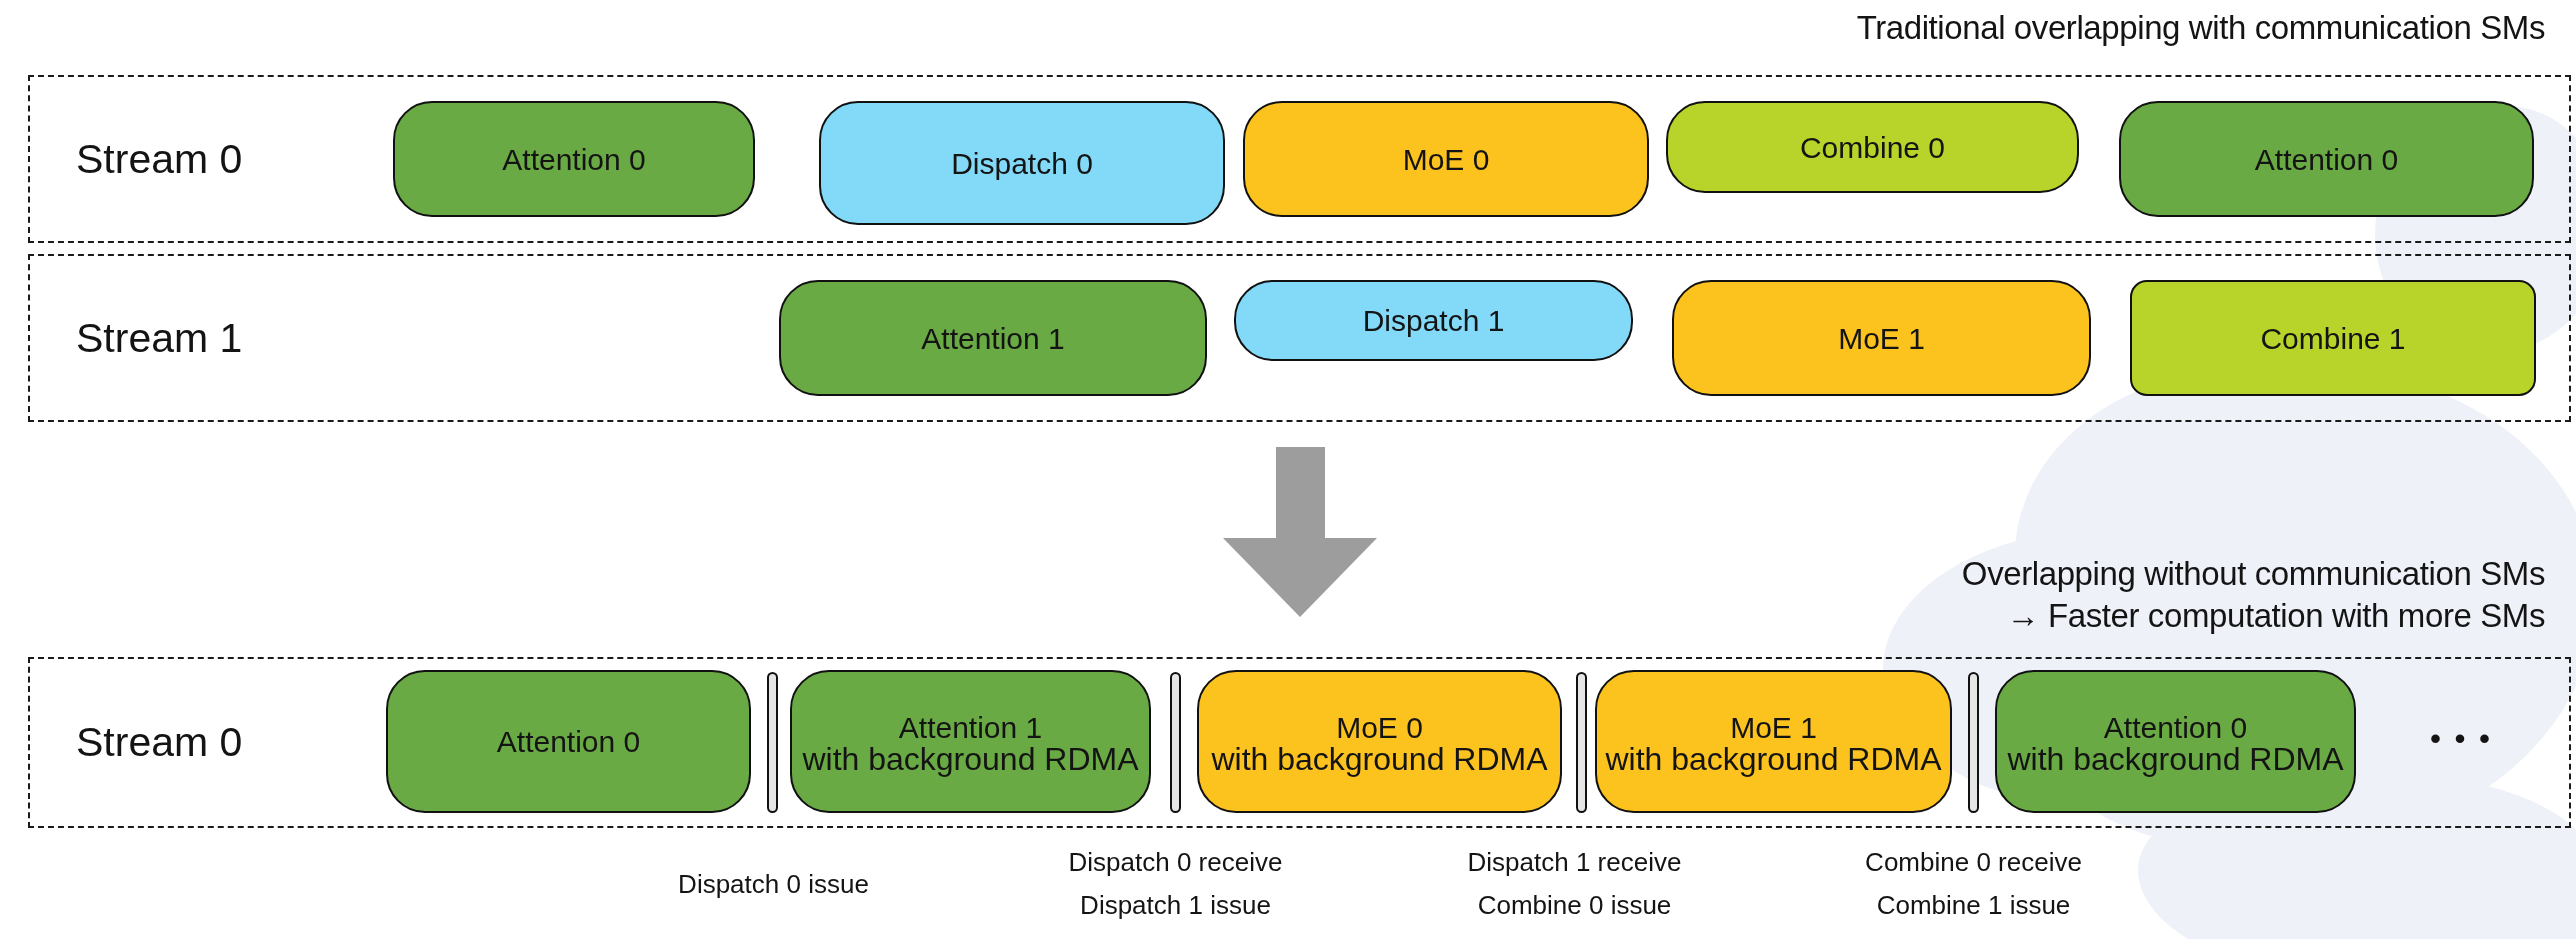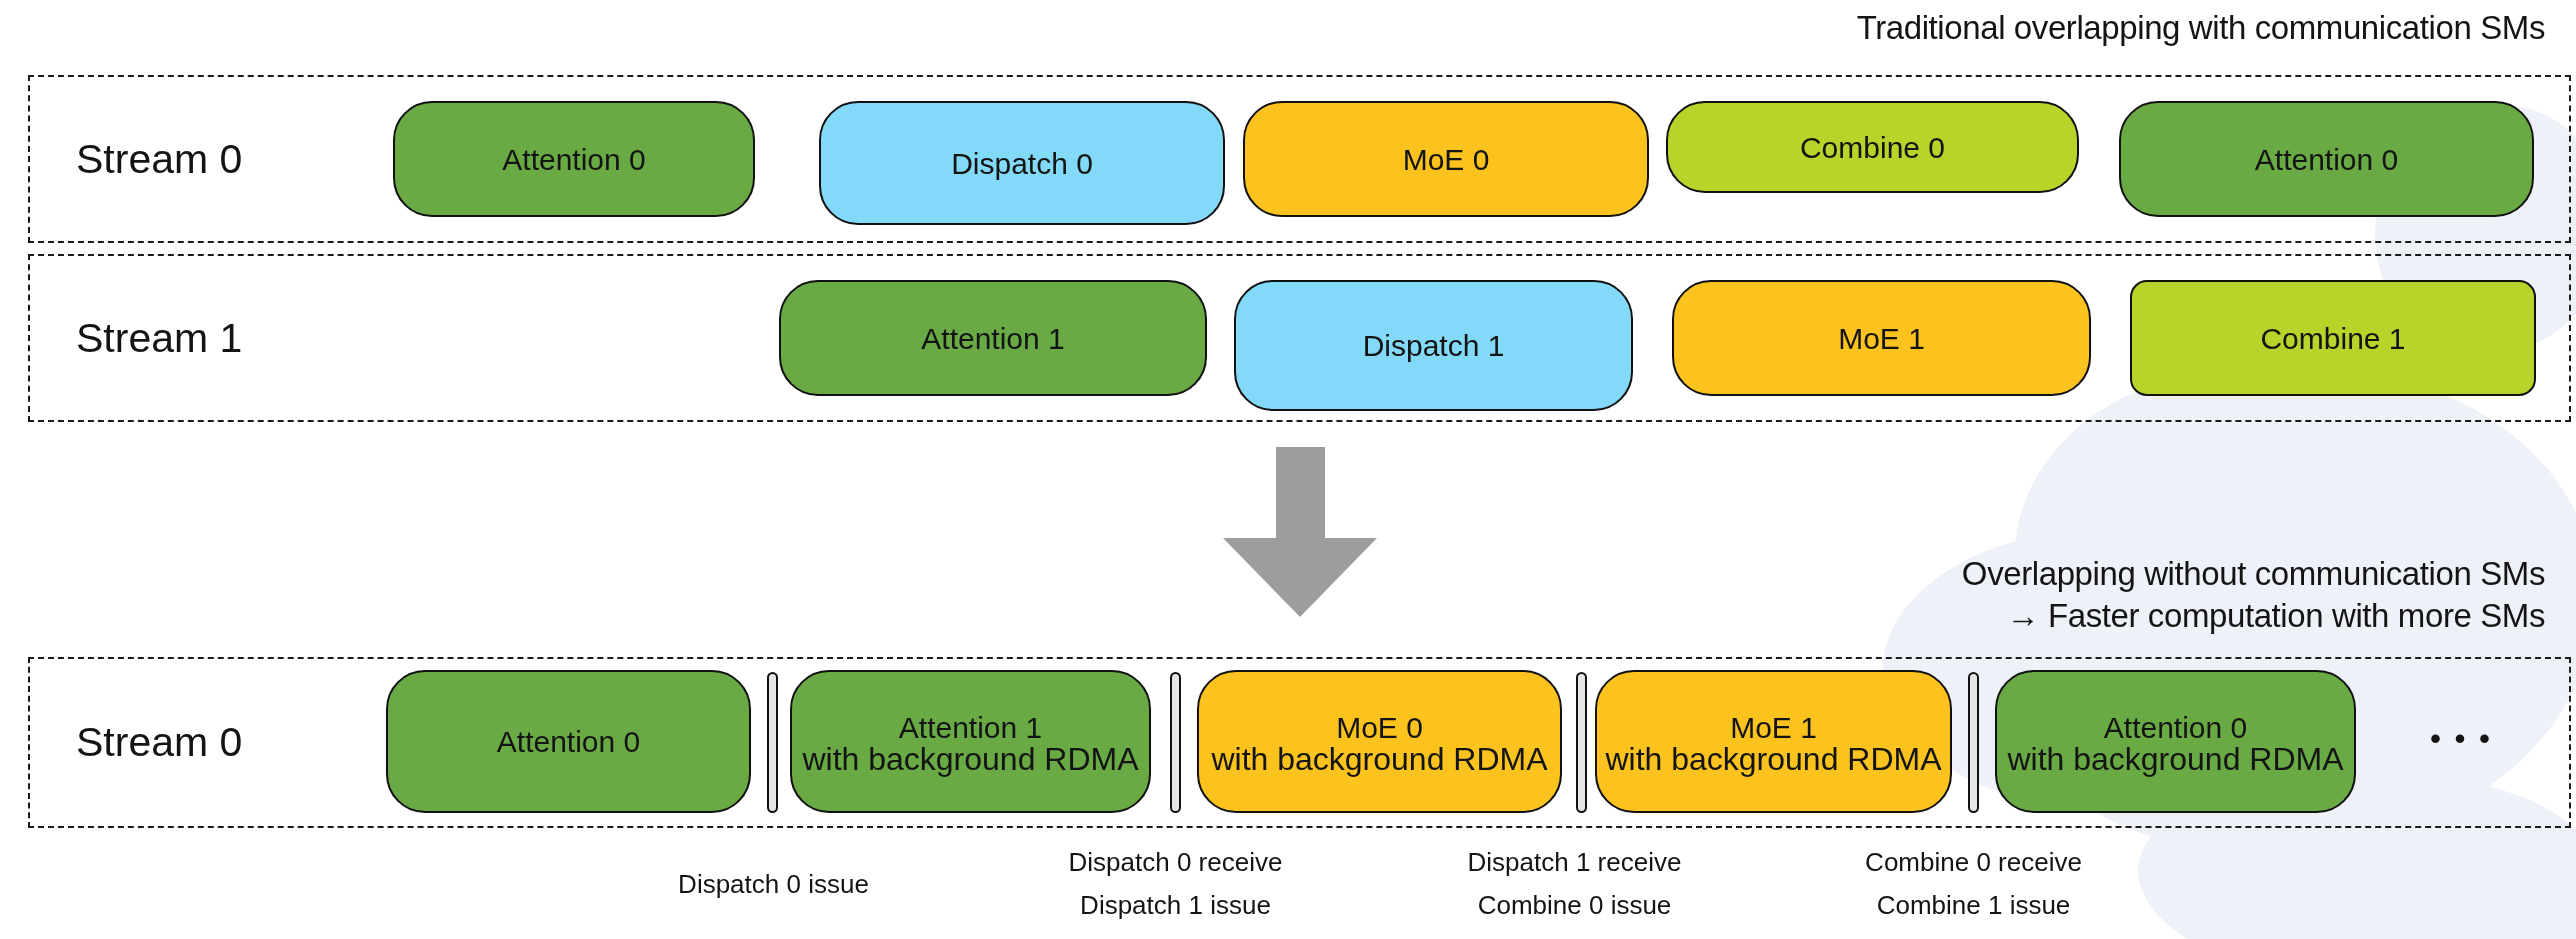--- a/index.html
+++ b/index.html
@@ -61,21 +61,21 @@
       <div class="box" style="left: 2089px; top: 24px; width: 415px; height: 116px; background-color: rgb(106, 170, 68);">
         <span class="lbl">Attention 0</span>
       </div>
     </div>
 
     <div class="stream-section" style="top:254px;height:164px;">
       <div class="stream-label">Stream 1</div>
       <div class="box" style="left: 749px; top: 24px; width: 428px; height: 116px; background-color: rgb(106, 170, 68);">
         <span class="lbl">Attention 1</span>
       </div>
-      <div class="box" style="left: 1204px; top: 24px; width: 399px; height: 131px; background-color: rgb(130, 217, 248);">
+      <div class="box" style="left: 1204px; top: 24px; width: 399px; height: 81px; background-color: rgb(130, 217, 248);">
         <span class="lbl">Dispatch 1</span>
       </div>
       <div class="box" style="left: 1642px; top: 24px; width: 419px; height: 116px; background-color: rgb(252, 194, 29);">
         <span class="lbl">MoE 1</span>
       </div>
       <div class="box" style="left: 2100px; top: 24px; width: 406px; height: 116px; background-color: rgb(184, 212, 42); border-radius: 17px;">
         <span class="lbl">Combine 1</span>
       </div>
     </div>
 

